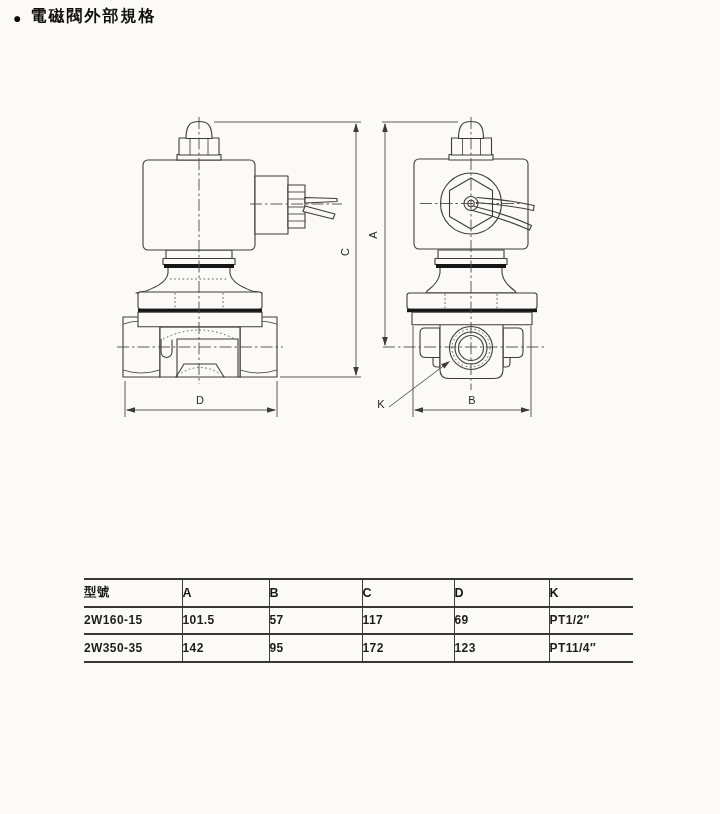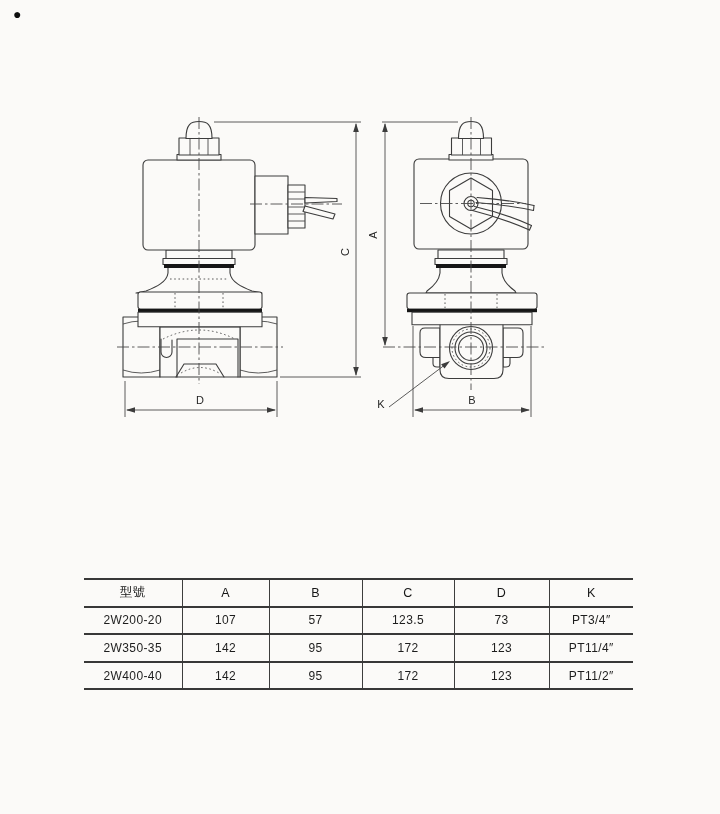--- a/index.html
+++ b/index.html
@@ -35,35 +35,37 @@
 
   table.spec {
     position:absolute; left:84px; top:578px;
     border-collapse:collapse; table-layout:fixed;
     width:549px;
     font-size:12px; color:#1d1d1d;
     border-bottom:2px solid #383838;
   }
   table.spec td {
     height:25.6px; padding:0;
-    text-align:center; vertical-align:middle;
+    text-align:left; vertical-align:middle;
     border-top:2px solid #383838;
     letter-spacing:0.4px;
     white-space:nowrap;
+    font-weight:bold;
   }
   table.spec td + td { border-left:1.5px solid #3d3d3d; }
   table.spec tr.hdr td { font-size:12.5px; color:#161616; }
 </style>
 </head>
 <body>
 
 <div class="page">
 
   <div class="title">
     <span class="bullet">●</span>
+    <span class="text">電磁閥外部規格</span>
   </div>
 
   <svg class="drawing" width="720" height="470" viewBox="0 0 720 470">
 
     <g>
 
       <path class="lnf" d="M168,266 L230,266 L230,273 C231,282 242,287 252,291 L262,293 L136,293 L146,291 C156,287 167,282 168,273 Z"></path>
       <line class="dot" x1="170" y1="279" x2="228" y2="279"></line>
 
       <g>
@@ -234,38 +236,30 @@
     <tbody>
         <tr class="hdr">
       <td>型號</td>
       <td>A</td>
       <td>B</td>
       <td>C</td>
       <td>D</td>
       <td>K</td>
     </tr>
     <tr>
-      <td>2W200-20</td>
-      <td>107</td>
+      <td>2W160-15</td>
+      <td>101.5</td>
       <td>57</td>
-      <td>123.5</td>
-      <td>73</td>
-      <td>PT3/4″</td>
+      <td>117</td>
+      <td>69</td>
+      <td>PT1/2″</td>
     </tr>
     <tr>
       <td>2W350-35</td>
       <td>142</td>
       <td>95</td>
       <td>172</td>
       <td>123</td>
       <td>PT11/4″</td>
     </tr>
-    <tr>
-      <td>2W400-40</td>
-      <td>142</td>
-      <td>95</td>
-      <td>172</td>
-      <td>123</td>
-      <td>PT11/2″</td>
-    </tr>
   </tbody>
     </table>
 </div>
 
 </body></html>

